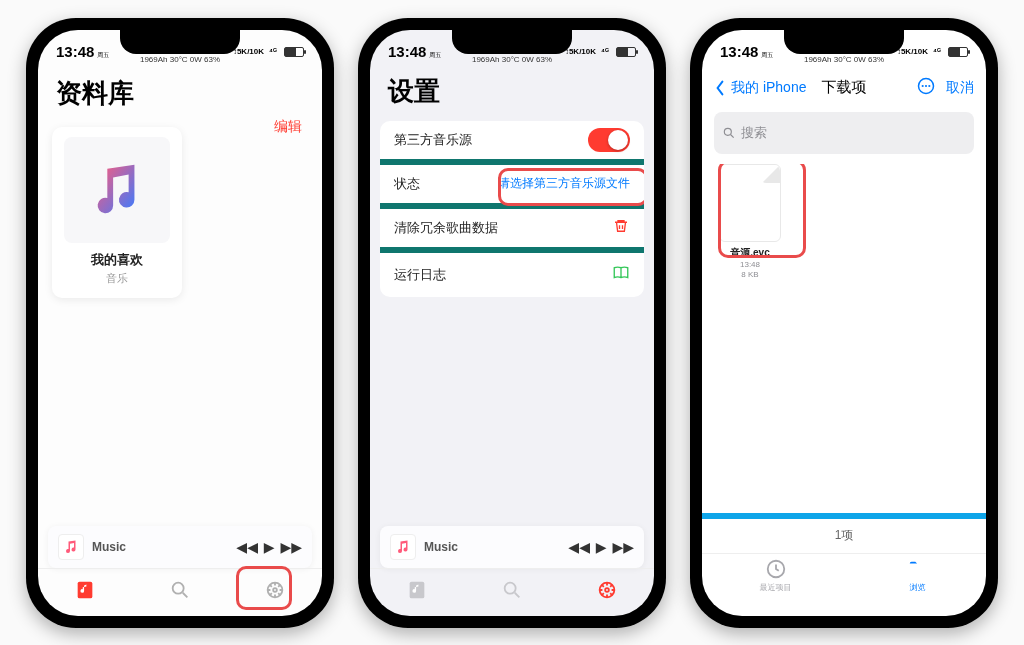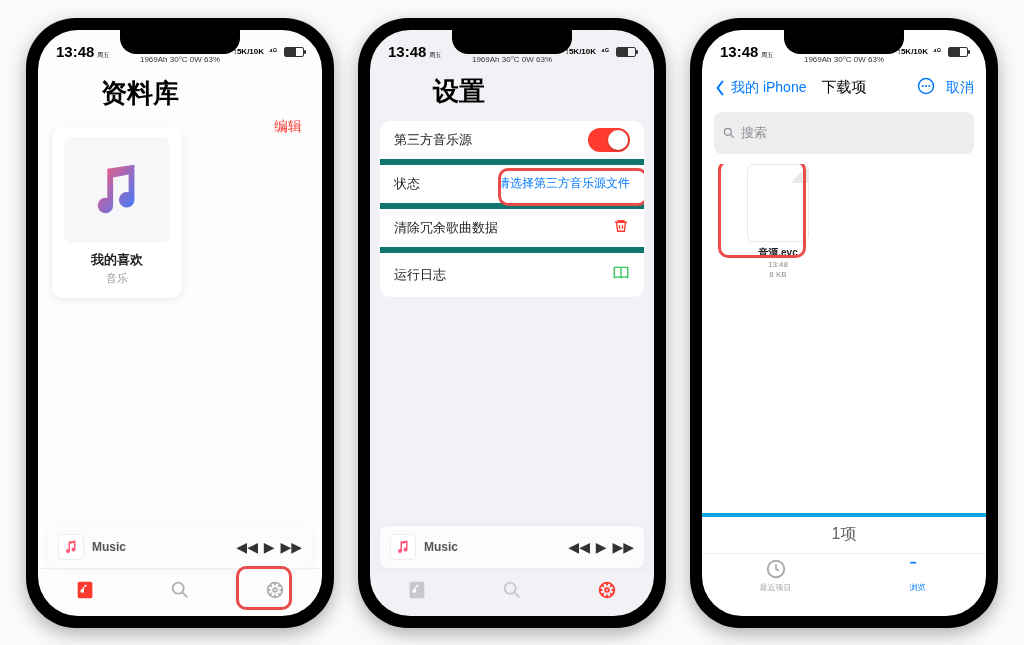--- a/index.html
+++ b/index.html
@@ -9,21 +9,21 @@
   .notch { position:absolute; top:0; left:50%; transform:translateX(-50%); width:120px; height:24px; background:#000; border-radius:0 0 16px 16px; z-index:5;}
   .status { height:40px; display:flex; justify-content:space-between; align-items:center; padding:4px 18px 0; font-size:10px; font-weight:600;}
   .status .time { font-size:15px; font-weight:700;}
   .tiny { font-size:6px; font-weight:500; line-height:6px;}
   .status-mid { font-size:8px; font-weight:500; position:absolute; left:50%; transform:translateX(-50%); top:25px; color:#333;}
   .status-right { display:flex; align-items:center; gap:5px; font-size:8px;}
   .batt { width:20px; height:10px; border:1px solid #333; border-radius:2px; position:relative; margin-left:2px;}
   .batt::after{content:''; position:absolute; right:-3px; top:2px; width:2px; height:4px; background:#333; border-radius:1px;}
   .batt i{display:block; width:60%; height:100%; background:#333;}
   
-  .large-title{ font-size:26px; font-weight:700; padding:6px 18px 8px;margin-left:45px;}
+  .large-title{ font-size:26px; font-weight:700; padding:6px 18px 8px;}
   .nav-edit{ position:absolute; right:20px; top:48px; color:#ff3b30; font-size:14px; font-weight:500;}
   .phone1 .card{ margin:8px 14px; width:130px; border-radius:10px; box-shadow:0 2px 8px rgba(0,0,0,.08); background:#fff; padding:10px 10px 12px; text-align:center;}
   .card .art{ width:106px; height:106px; border-radius:8px; background:#f7f7f9; display:flex; align-items:center; justify-content:center; margin:0 auto 8px;}
   .card .t1{font-size:13px; font-weight:600; color:#222; margin-top:4px;}
   .card .t2{font-size:11px; color:#999; margin-top:2px;}
   .note-svg{width:62px;height:62px;}
   .content{ flex:1; overflow:auto;}
   
   .np-bar{ height:42px; margin:0 10px; background:#fcfcfe; border-radius:8px; display:flex; align-items:center; padding:0 10px; box-shadow:0 1px 6px rgba(0,0,0,.06);}
   .np-bar .thumb{width:26px;height:26px;border-radius:4px;background:#fff;border:1px solid #eee; display:flex; align-items:center; justify-content:center; margin-right:8px;}
@@ -46,26 +46,26 @@
   .row .icon.green{ color:#34c759;}
   .phone2 .screen{ background:#f2f2f6;}
   .phone2 .large-title{padding-top:4px;}
   
   .phone3 .screen{ background:#fff;}
   .nav3{ height:36px; display:flex; align-items:center; justify-content:space-between; padding:0 12px; font-size:14px; color:#007aff;}
   .nav3 .ctr{ position:absolute; left:50%; transform:translateX(-50%); color:#000; font-weight:400; font-size:15px;}
   .nav3 .right{ display:flex; align-items:center; gap:10px;}
   .search{ margin:6px 12px 10px; height:42px; background:#eeeef0; border-radius:8px; display:flex; align-items:center; padding:0 8px; color:#8e8e93; font-size:13px;}
   .search svg{margin-right:5px;}
-  .file-item{ margin-left:36px; width:80px; text-align:center; }
+  .file-item{ margin-left:8px; width:80px; text-align:center; }
   .file-item .thumb{ width:62px; height:78px; background:#fff; border:1px solid #e8e8e8; border-radius:6px; margin:0 auto 4px; position:relative;}
   .file-item .thumb::before{content:'';position:absolute;top:0;right:0;width:18px;height:18px;background:linear-gradient(135deg,#fff 48%,#e8e8e8 52%);border-radius:0 6px 0 4px;}
   .file-item .fn{ font-size:10px; font-weight:600; color:#222;}
   .file-item .meta{ font-size:8px; color:#8e8e93; line-height:10px;}
-  .footer3{ height:40px; display:flex; align-items:center; justify-content:center; font-size:16px; color:#666; border-top:4px solid #0ea5e9;}
+  .footer3{ height:40px; display:flex; align-items:center; justify-content:center; font-size:12px; color:#666; border-top:6px solid #0ea5e9;}
   .tabbar3{ height:63px; display:flex; justify-content:space-around; align-items:flex-start; border-top:1px solid #eee;}
   .tabbar3 .t{ text-align:center; color:#a8a8ad; font-size:8px; padding-top:4px;}
   .tabbar3 .t.active{ color:#007aff;}
   .tabbar3 .t svg{ display:block; margin:0 auto 2px;}
 </style>
 </head>
 <body>
 
 <div class="phone phone1">
   <div class="screen">

